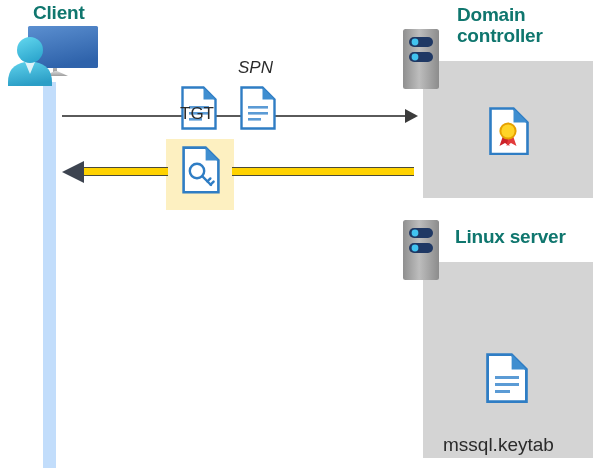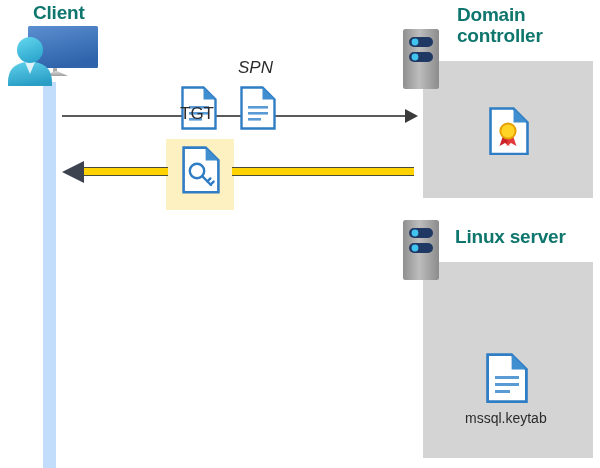--- a/index.html
+++ b/index.html
@@ -73,21 +73,21 @@
   #key-icon{left:182px;top:146px;}
   #cert-icon{left:489px;top:107px;}
   #keytab-icon{left:486px;top:353px;}
   #sql-icon{left:485px;top:283px;}
 
   .doc-label{
     position:absolute;font-size:17px;color:#2b2b2b;letter-spacing:0px;
   }
   #tgt-label{left:180px;top:58px;margin-top:46px;}
   #spn-label{left:238px;top:58px;font-style:italic;}
-  #keytab-label{left:443px;top:410px;font-size:14px;color:#2b2b2b;margin-left:22px;}
+  #keytab-label{left:443px;top:434px;font-size:19px;color:#2b2b2b;}
 
   
   #dc-server{left:401px;top:28px;}
   #ls-server{left:401px;top:219px;}
 
   
   #client-workstation{left:4px;top:24px;}
 </style>
 </head>
 <body>

